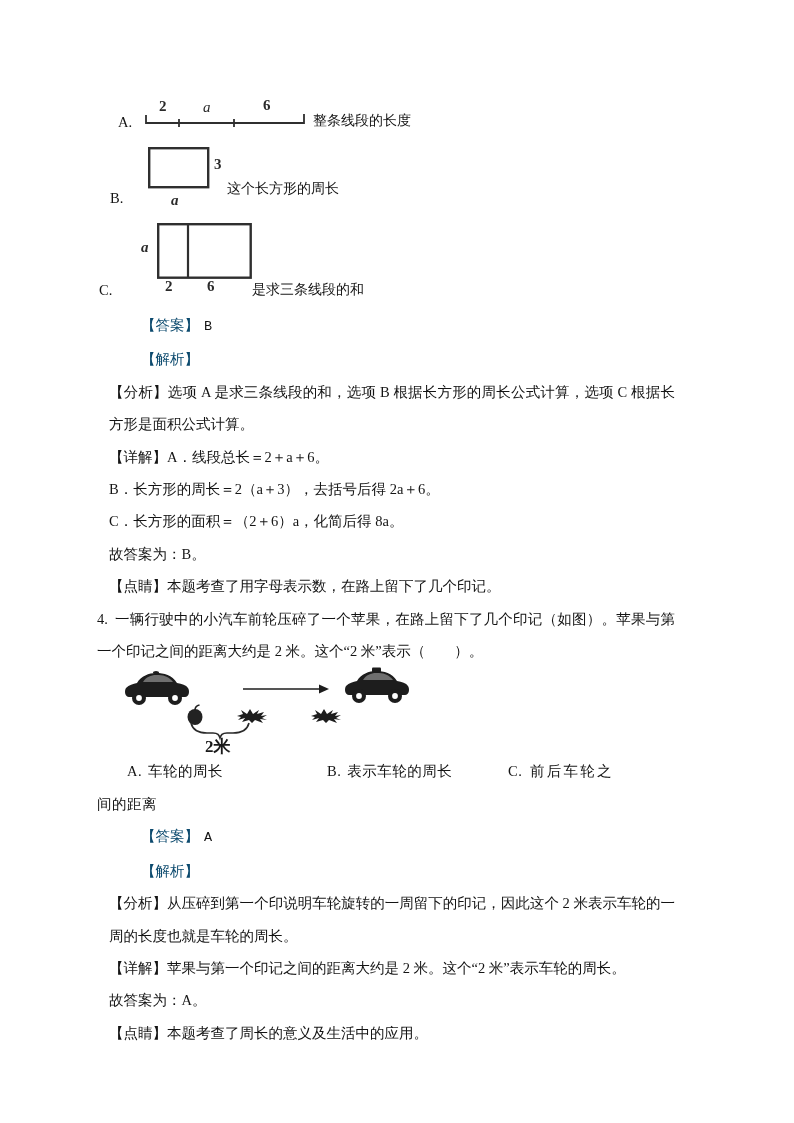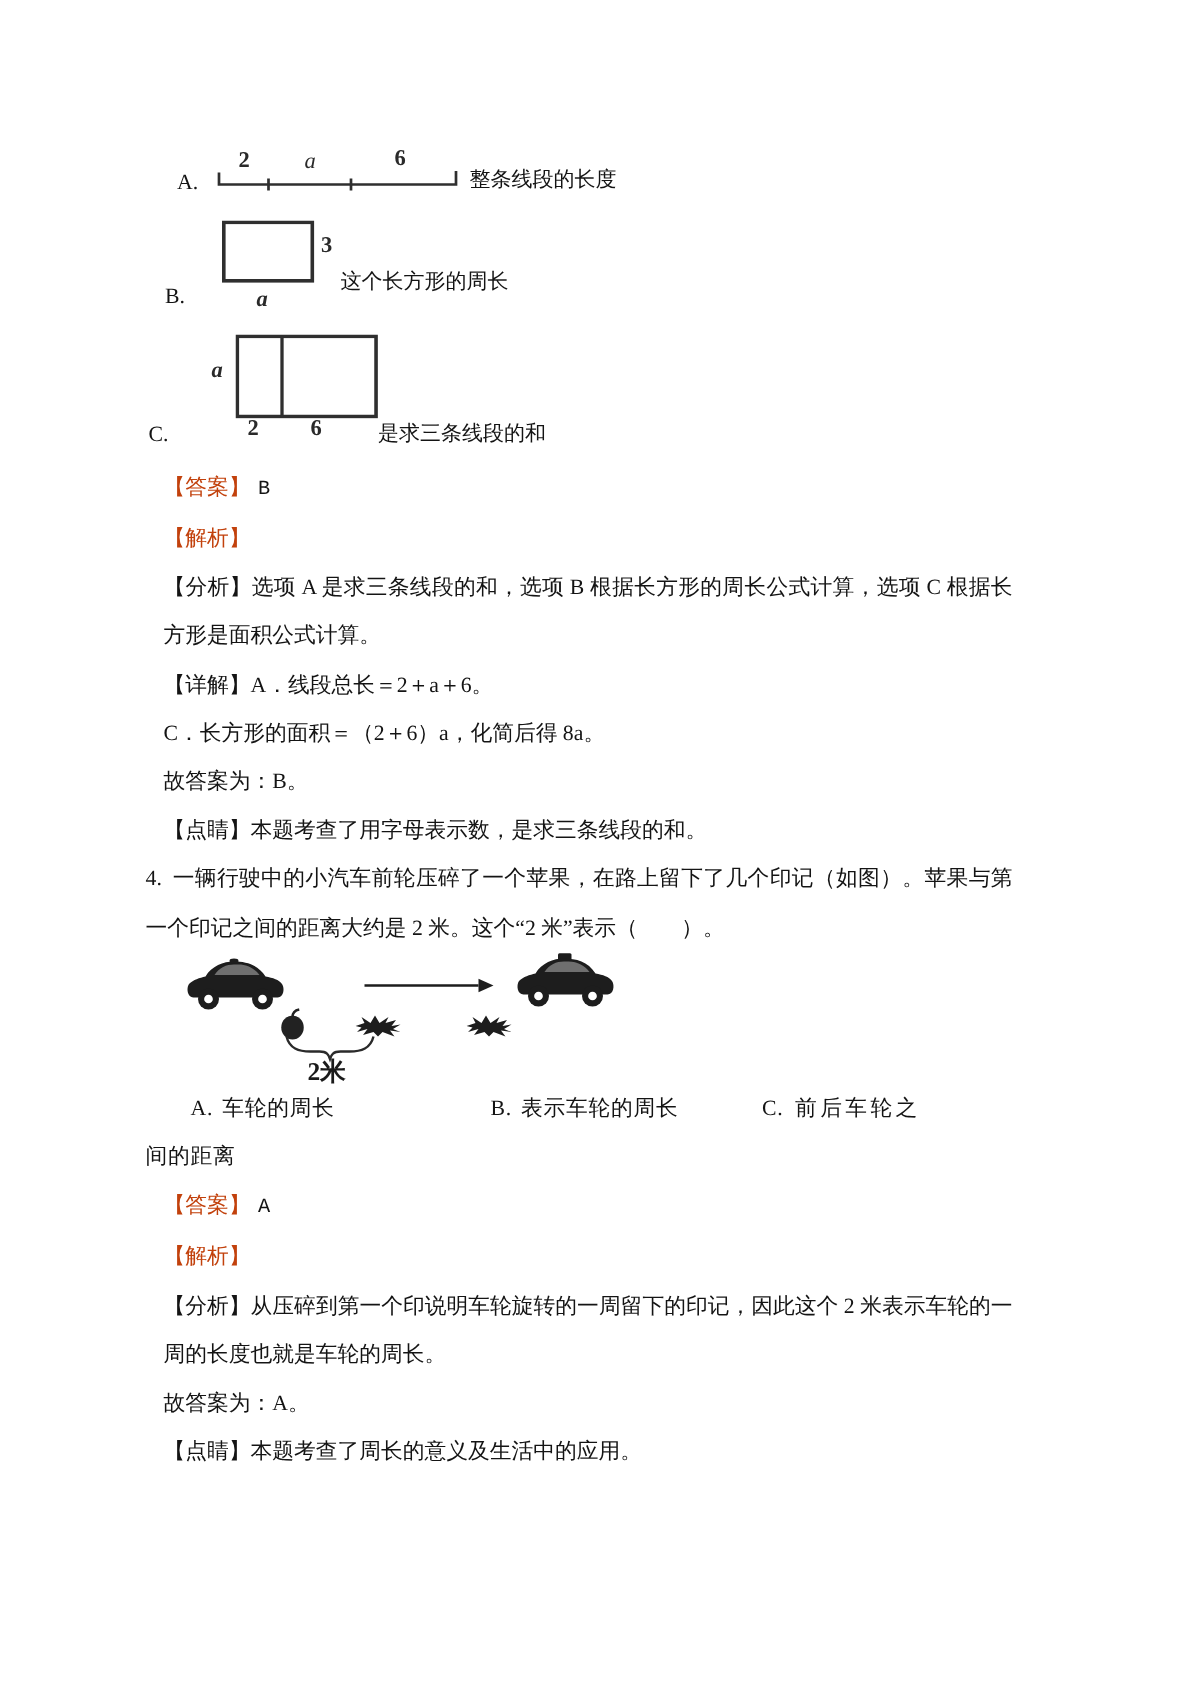--- a/index.html
+++ b/index.html
@@ -1,21 +1,21 @@
 <!DOCTYPE html>
 <html><head>
 <meta charset="utf-8">
 <style>
   html,body{margin:0;padding:0;background:#ffffff;}
   .page{position:relative;width:794px;height:1123px;background:#ffffff;overflow:hidden;
         font-family:"Liberation Serif","DejaVu Serif",serif;color:#141414;}
   .content{position:absolute;left:97px;top:99px;width:578px;}
   .para{margin:0;font-size:14.5px;line-height:32.4px;text-align:justify;color:#141414;}
   .exp{margin-left:12px;}
-  .marker{color:#c2410c;}
+  .marker{color:#0c4a6e;margin-left:32px;}
   .ans{margin-left:5px;font-family:"Liberation Mono","DejaVu Sans Mono",monospace;font-size:13.5px;}
   .qnum{margin-right:7px;}
   
   .fig3-wrap{position:relative;height:210px;}
   .figlabel{position:absolute;font-size:14.5px;line-height:18px;}
   .figtext{position:absolute;font-size:15px;line-height:16px;font-weight:700;color:#2a2a2a;}
   .figtext.it{font-style:italic;font-weight:600;}
   .caption{position:absolute;font-size:14px;line-height:20px;}
   .figsvg{position:absolute;}
   
@@ -62,23 +62,24 @@
       <span class="figlabel" style="left:2px;top:182px;">C.</span>
       <span class="figtext" style="left:68px;top:179px;">2</span>
       <span class="figtext" style="left:110px;top:179px;">6</span>
       <span class="caption" style="left:155px;top:181px;">是求三条线段的和</span>
     </div>
 
     <p class="para exp"><span class="marker">【答案】</span><span class="ans">B</span></p>
     <p class="para exp"><span class="marker">【解析】</span></p>
     <p class="para exp">【分析】选项 A 是求三条线段的和，选项 B 根据长方形的周长公式计算，选项 C 根据长方形是面积公式计算。</p>
     <p class="para exp">【详解】A．线段总长＝2＋a＋6。</p>
+    <p class="para exp">B．长方形的周长＝2（a＋3），去括号后得 2a＋6。</p>
     <p class="para exp">C．长方形的面积＝（2＋6）a，化简后得 8a。</p>
     <p class="para exp">故答案为：B。</p>
-    <p class="para exp">【点睛】本题考查了用字母表示数，是求三条线段的和。</p>
+    <p class="para exp">【点睛】本题考查了用字母表示数，在路上留下了几个印记。</p>
 
     <p class="para"><span class="qnum">4.</span><span>一辆行驶中的小汽车前轮压碎了一个苹果，在路上留下了几个印记（如图）。苹果与第一个印记之间的距离大约是 2 米。这个“2 米”表示（　　）。</span></p>
 
     <div class="fig4-wrap">
       <svg style="position:absolute;left:24px;top:0;" width="312" height="88" viewBox="0 0 312 88">
 
         <g transform="translate(2,4)">
           <path d="M6,26 C2,26 1,20 3,17 C6,14 10,13 14,12 C18,5 26,2 33,2 C41,2 49,4 54,12 C59,13 63,14 65,17 C67,20 66,26 62,26 L6,26 Z" fill="#1d1d1d"></path>
           <path d="M20,11 C23,6 28,4 33,4 L36,4 C42,4 47,7 50,11 Z" fill="#6f6f6f"></path>
           <ellipse cx="33" cy="1.6" rx="3" ry="1.6" fill="#1d1d1d"></ellipse>
@@ -115,17 +116,18 @@
             <circle cx="52" cy="27" r="2.9" fill="#ffffff"></circle>
         </g>
       </svg>
     </div>
 
     <p class="para optrow"><span class="opt-block opt-a"><span class="opt-label">A.</span><span>车轮的周长</span></span><span class="opt-block opt-b"><span class="opt-label">B.</span><span>表示车轮的周长</span></span><span><span class="opt-label">C.</span><span>前后车轮之间的距离</span></span></p>
 
     <p class="para exp"><span class="marker">【答案】</span><span class="ans">A</span></p>
     <p class="para exp"><span class="marker">【解析】</span></p>
     <p class="para exp">【分析】从压碎到第一个印说明车轮旋转的一周留下的印记，因此这个 2 米表示车轮的一周的长度也就是车轮的周长。</p>
+    <p class="para exp">【详解】苹果与第一个印记之间的距离大约是 2 米。这个“2 米”表示车轮的周长。</p>
     <p class="para exp">故答案为：A。</p>
     <p class="para exp">【点睛】本题考查了周长的意义及生活中的应用。</p>
 
   </div>
 </div>
 
 </body></html>

